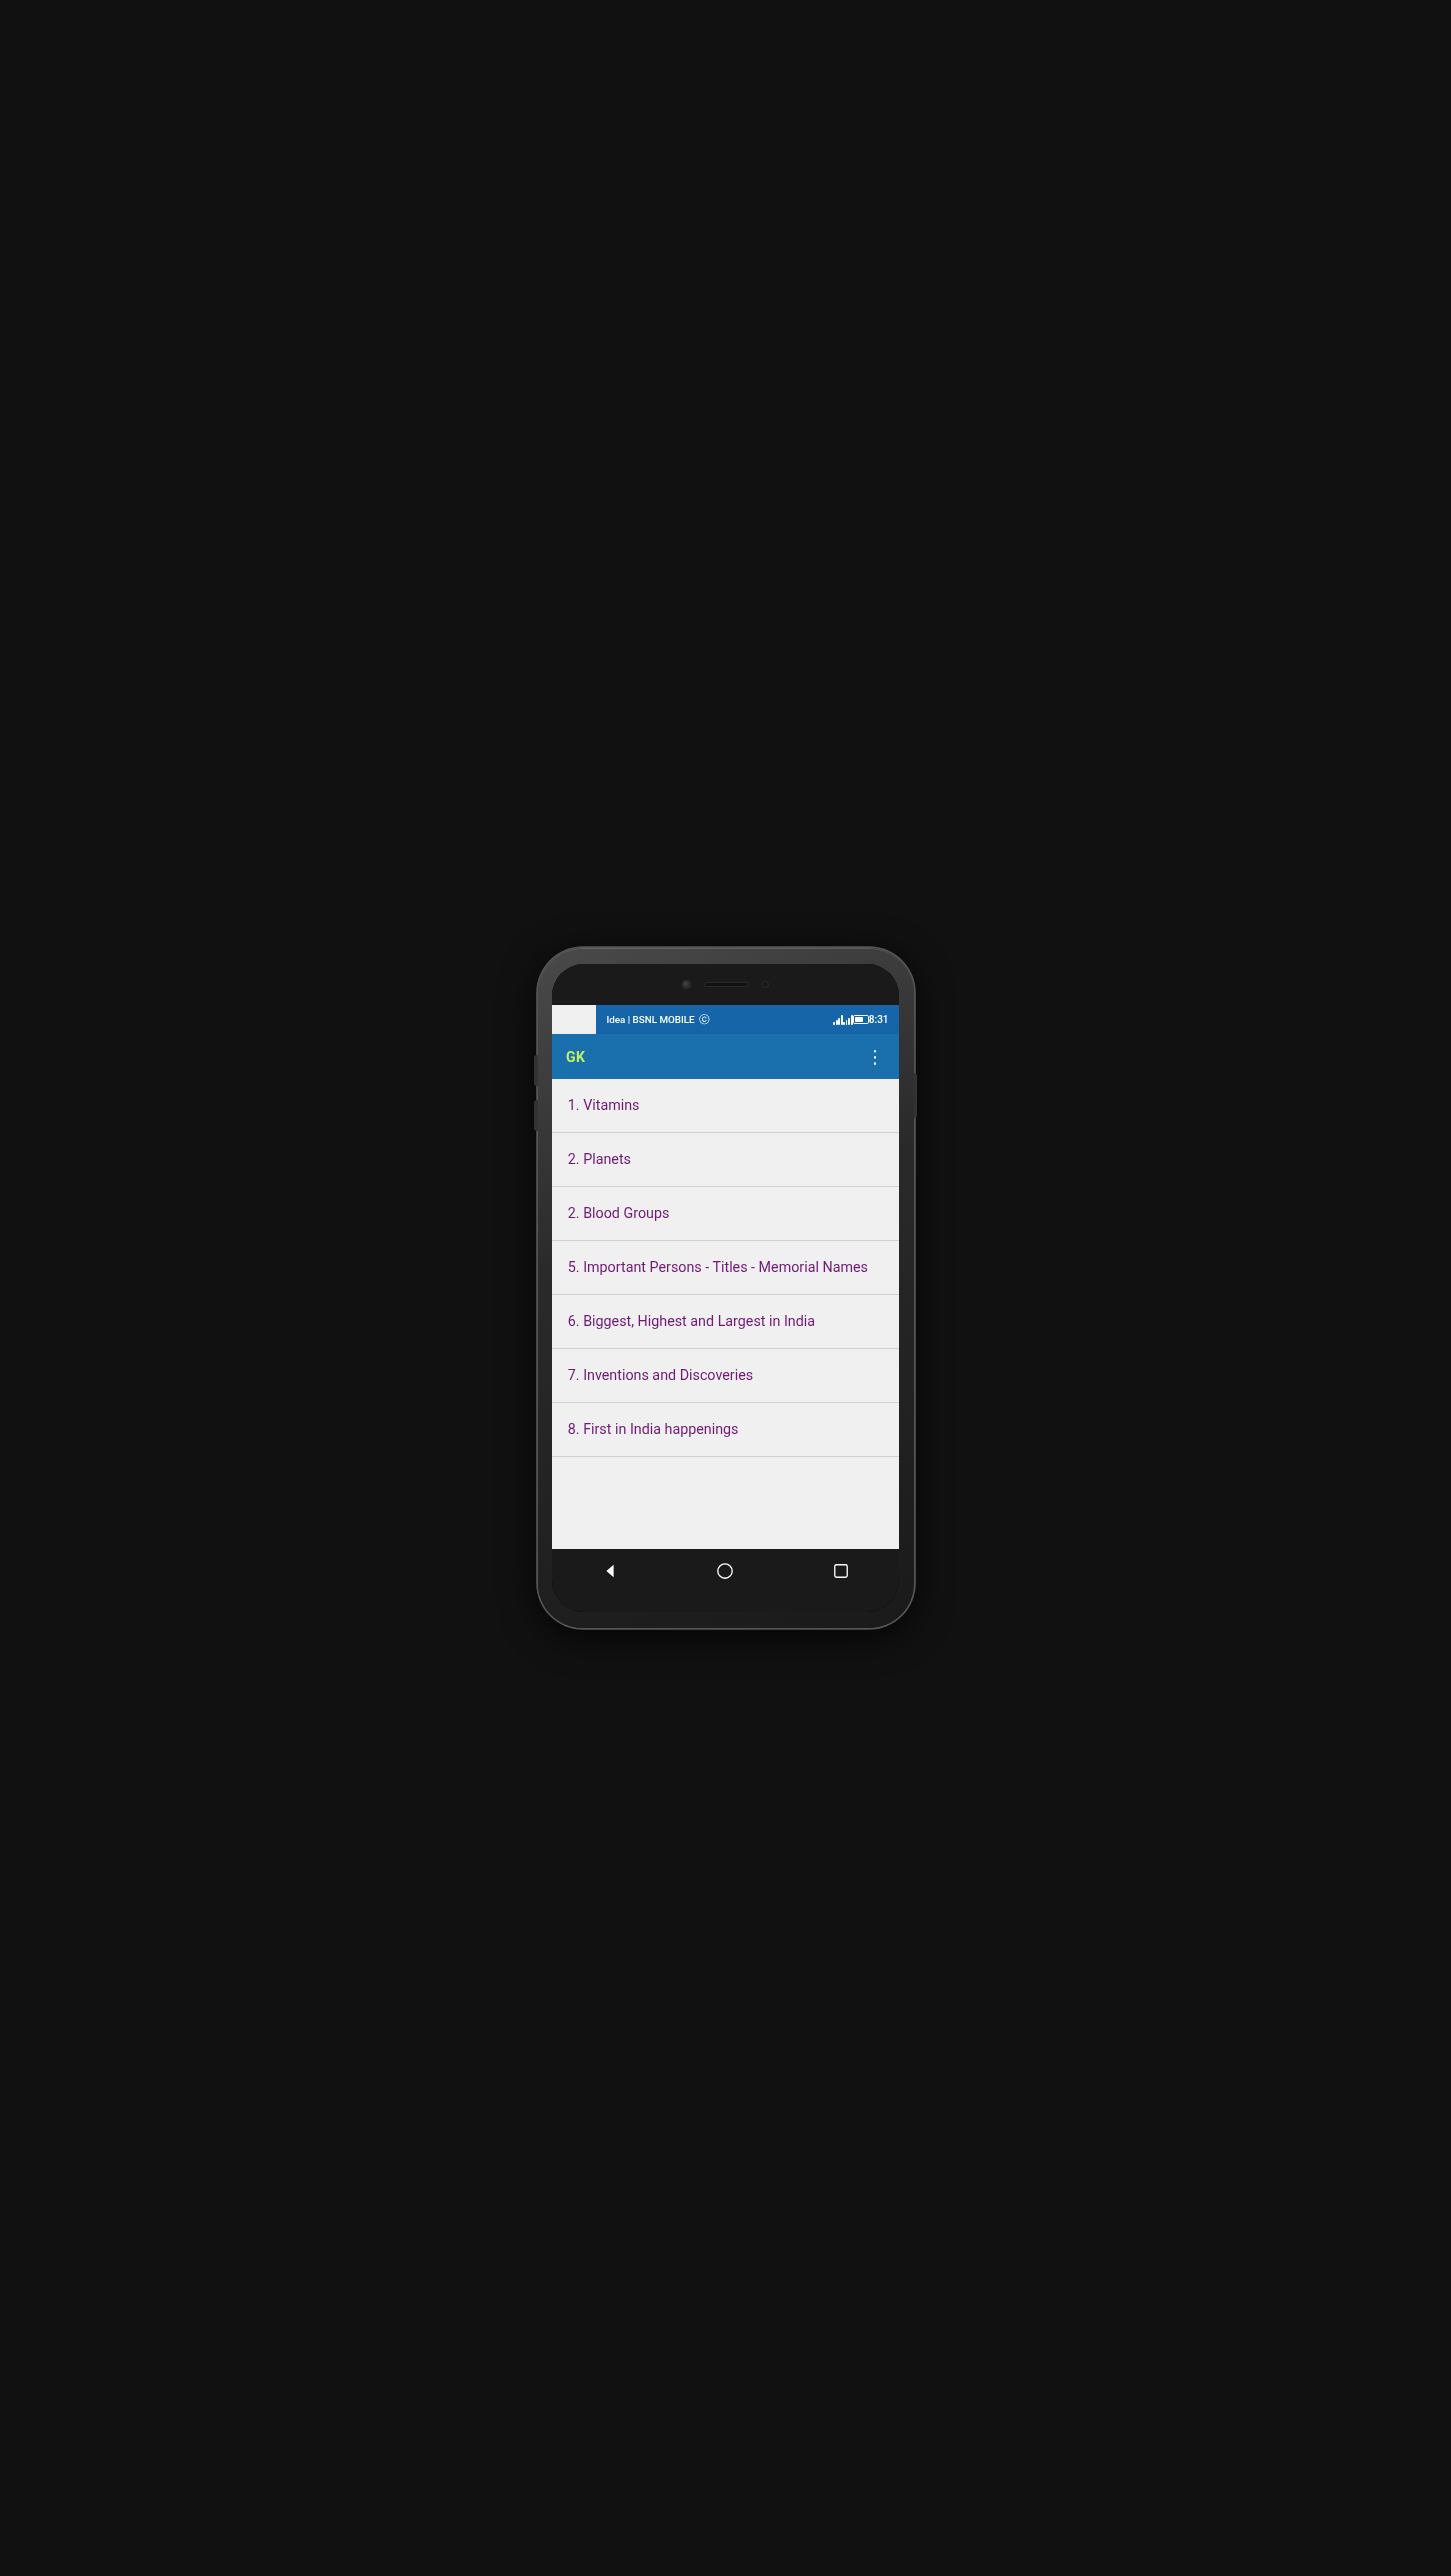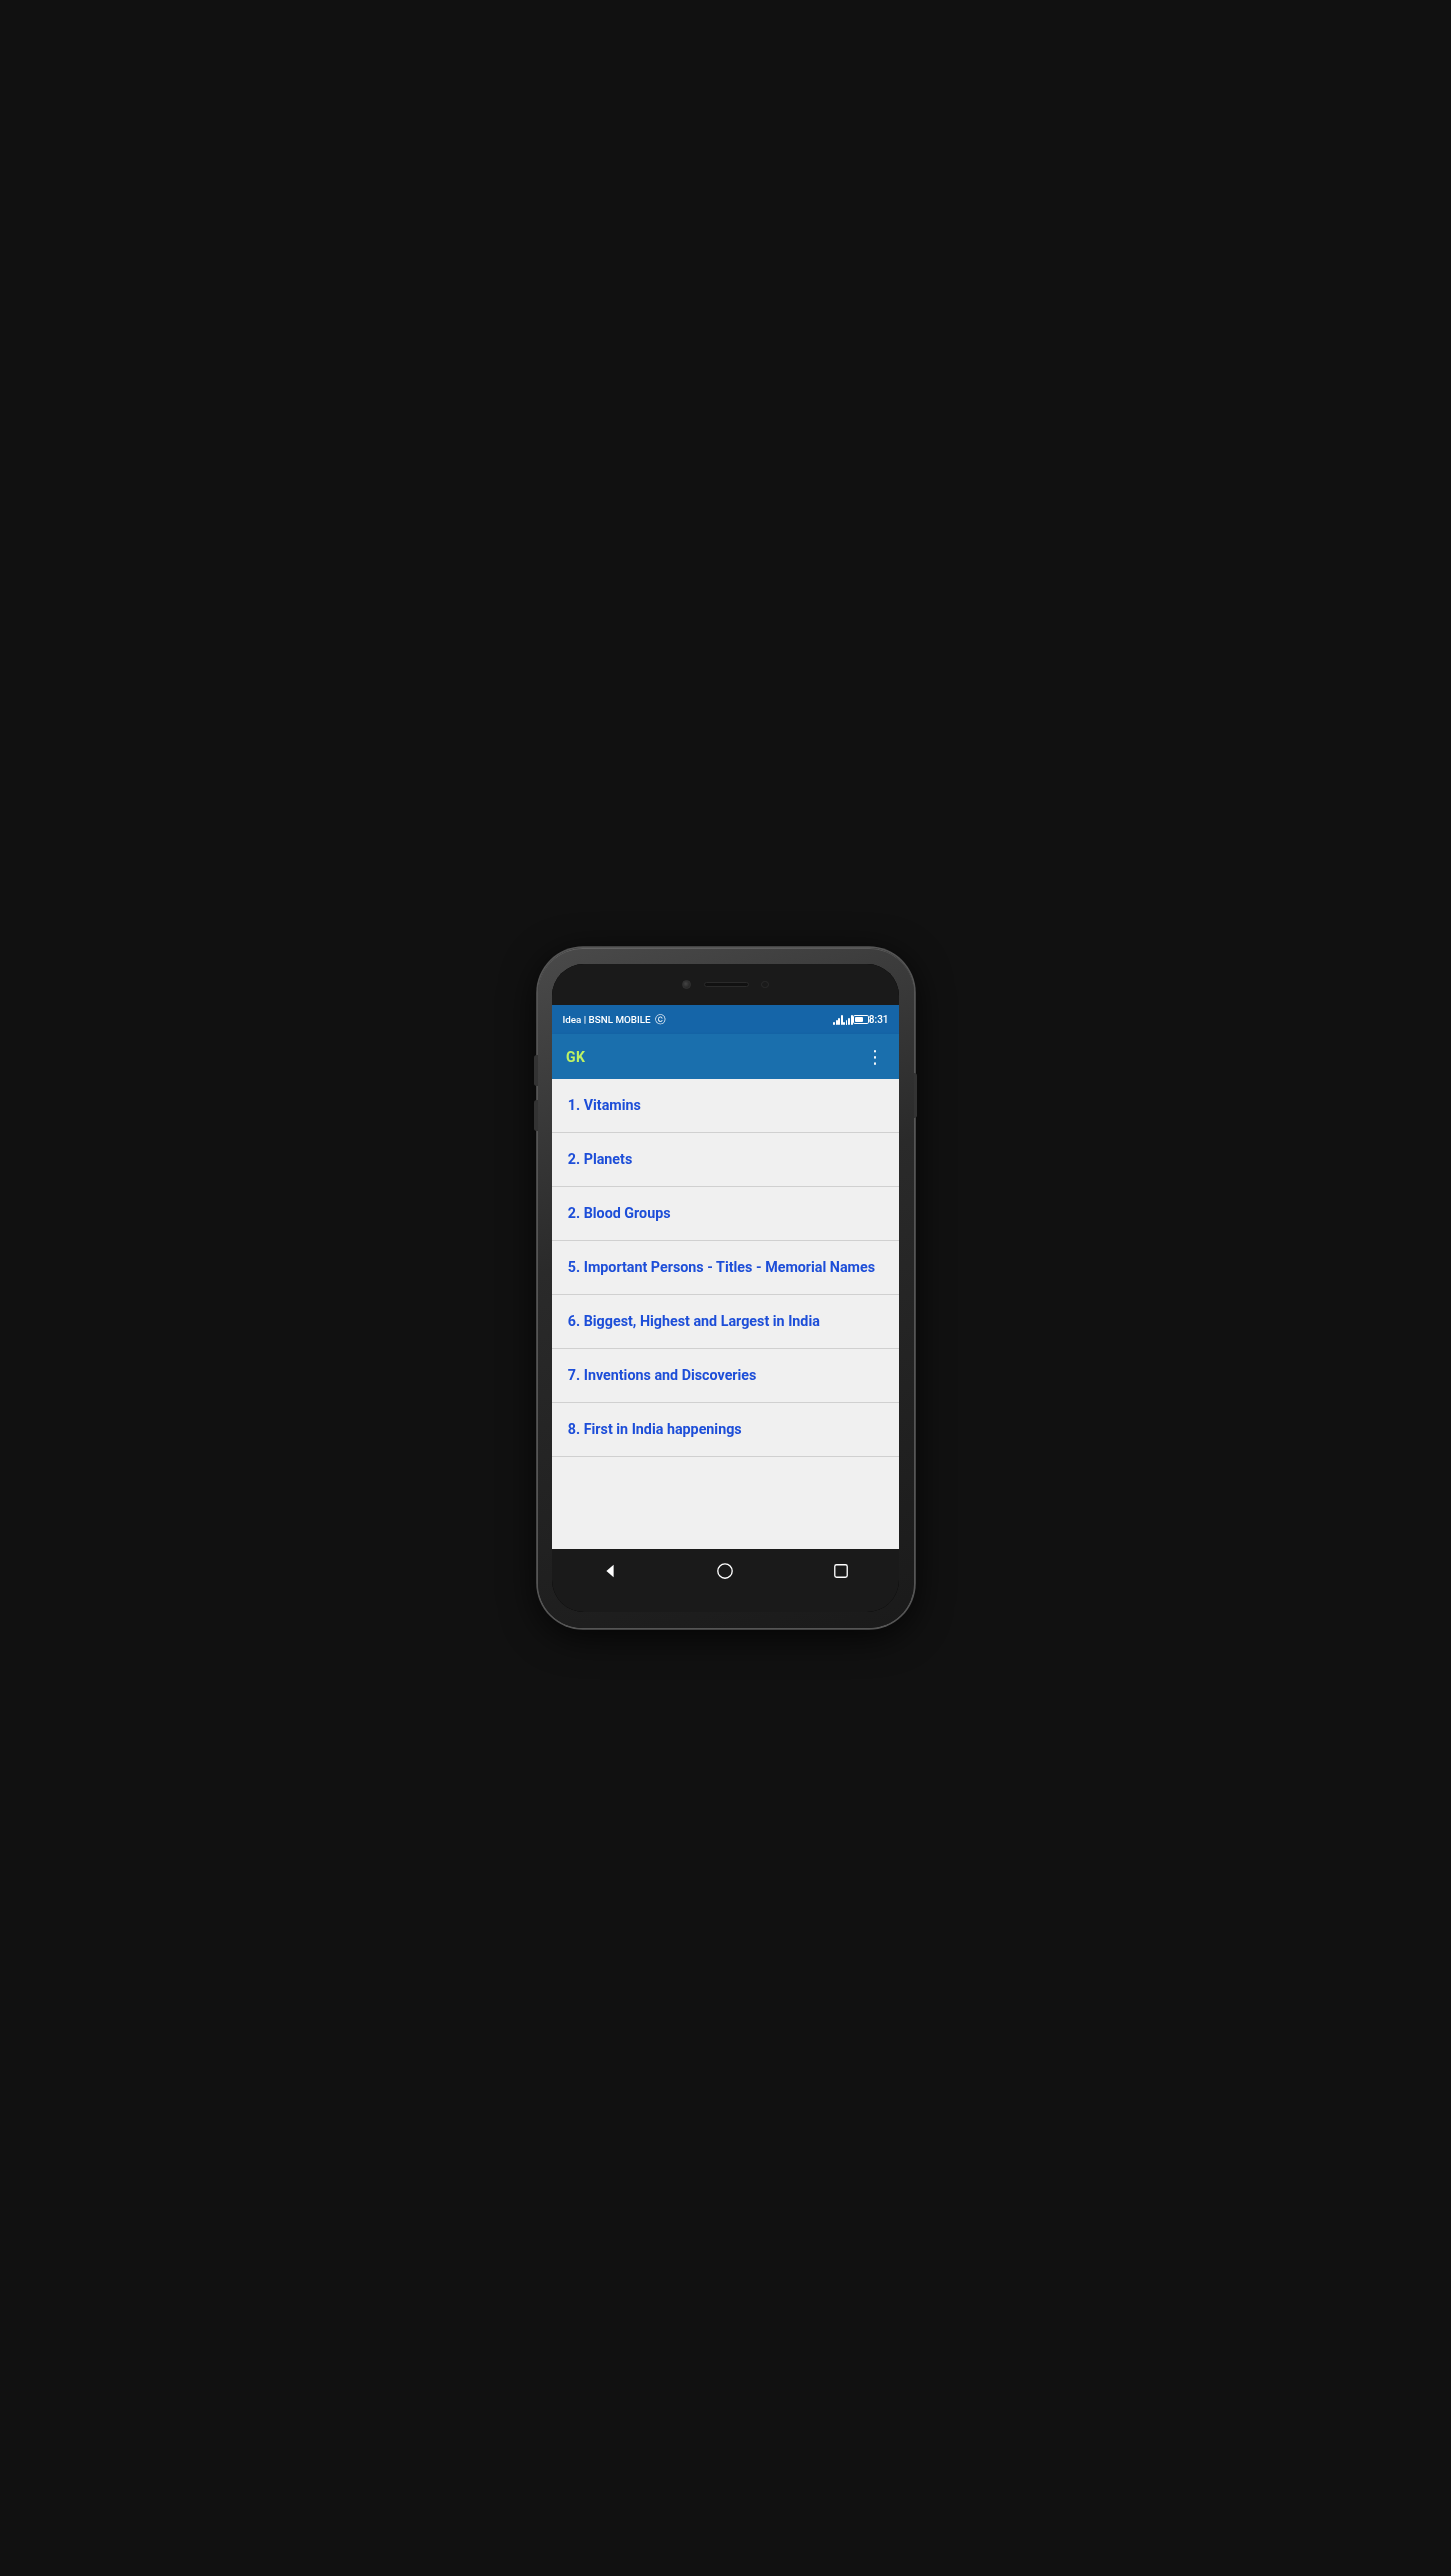--- a/index.html
+++ b/index.html
@@ -107,20 +107,21 @@
 
     
     .status-bar {
       background: #1565a8;
       height: 29px;
       display: flex;
       align-items: center;
       justify-content: space-between;
       padding: 0 10.7px;
       flex-shrink: 0;
+      margin-left: 44px;
     }
 
     .status-left {
       display: flex;
       align-items: center;
       gap: 4.5px;
       color: white;
       font-size: 9.8px;
       font-weight: 500;
     }
@@ -223,22 +224,22 @@
       padding: 14.3px 16px;
       border-bottom: 0.9px solid #d0d0d0;
       cursor: pointer;
       min-height: 54px;
       display: flex;
       align-items: center;
     }
 
     .list-item-text {
       font-size: 14.3px;
-      font-weight: bold;
-      color: #1d4ed8;
+      font-weight: normal;
+      color: #701a75;
       line-height: 1.3;
     }
 
     
     .nav-bar {
       background: #1a1a1a;
       height: 43px;
       display: flex;
       align-items: center;
       justify-content: space-around;

